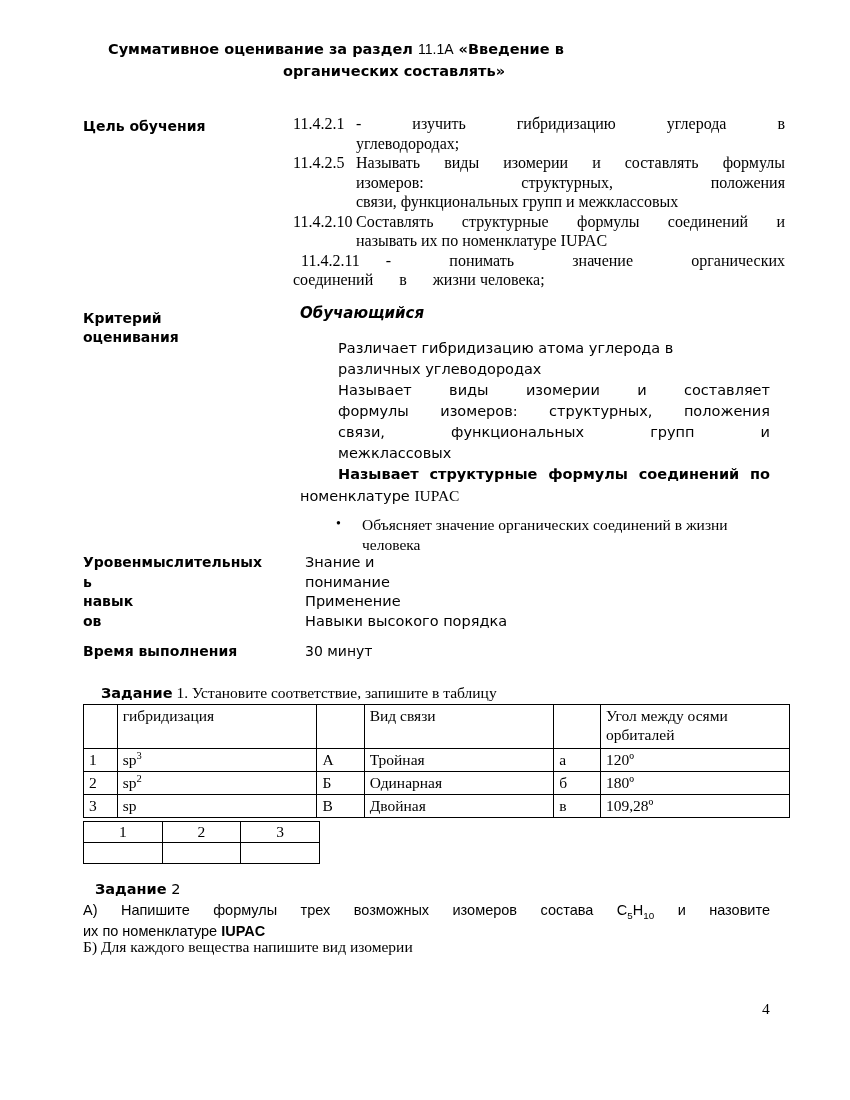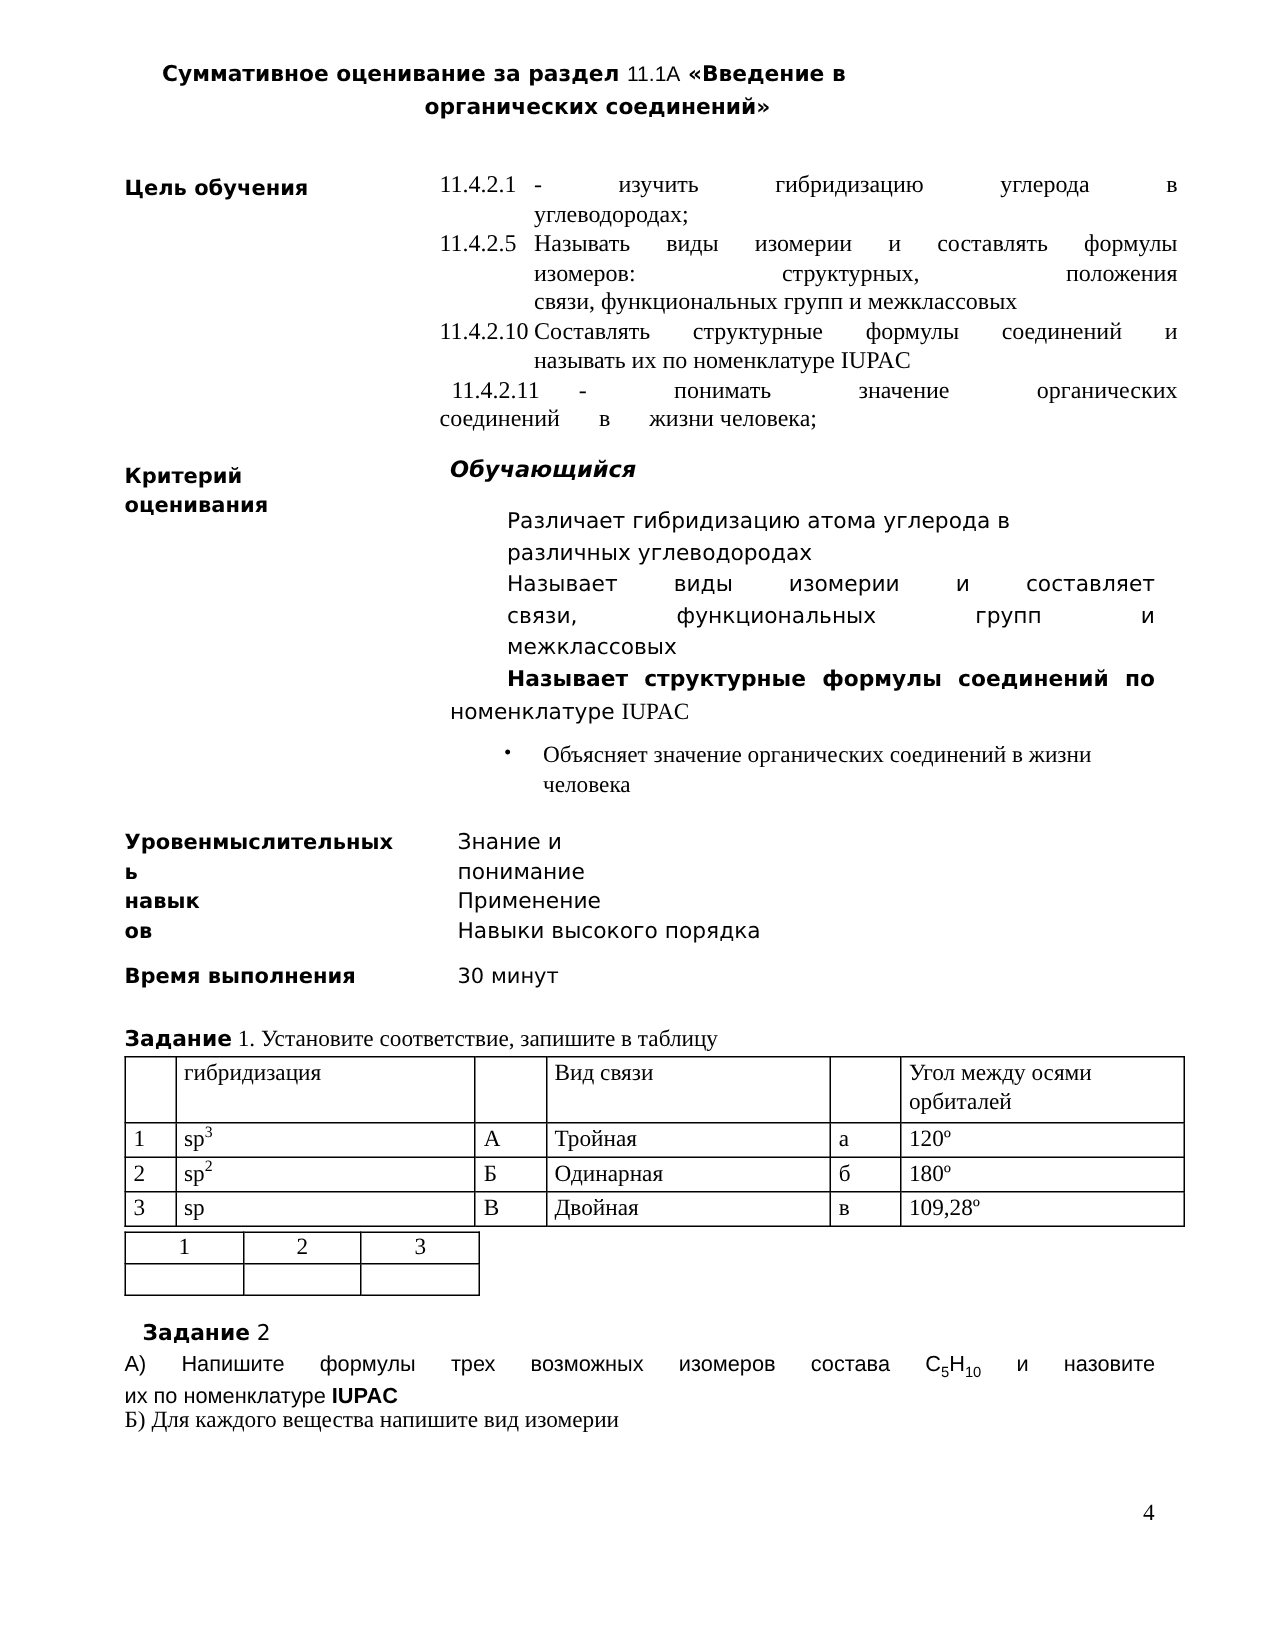--- a/index.html
+++ b/index.html
@@ -199,21 +199,21 @@
     position: absolute;
     left: 305px;
     top: 643px;
     font-family: "DejaVu Sans", sans-serif;
     font-size: 14px;
   }
 
   
   .task1-head {
     position: absolute;
-    left: 83px;
+    left: 101px;
     top: 684px;
     font-size: 14.5px;
     white-space: nowrap;
   }
   .task1-head .b {
     font-family: "DejaVu Sans", sans-serif;
     font-weight: bold;
   }
   .task1-head .s {
     font-family: "Liberation Serif", serif;
@@ -306,21 +306,21 @@
     font-size: 15.5px;
   }
 </style>
 </head>
 <body>
 
 <div class="page">
 
   <div class="doc-title">
     <span>Суммативное оценивание за раздел </span><span class="title-code">11.1A</span><span> «Введение в</span>
-    <span class="t-rest">органических соединений»</span>
+    <span class="t-rest">органических составлять»</span>
   </div>
 
   <div class="row-label" style="left:83px; top:117px;">Цель обучения</div>
 
   <div class="lo-block">
 
     <span class="lo-item">
       <span class="lo-code">11.4.2.1</span>
       <span class="lo-text">
         <span class="j">- изучить гибридизацию углерода в</span>
@@ -359,20 +359,21 @@
   <div class="crit-block">
     <span class="crit-head">Обучающийся</span>
 
     <span class="crit-para">
       <span class="l">Различает гибридизацию атома углерода в</span>
       <span class="l">различных углеводородах</span>
     </span>
 
     <span class="crit-para">
       <span class="j">Называет виды изомерии и составляет</span>
+      <span class="j">формулы изомеров: структурных, положения</span>
       <span class="j">связи, функциональных групп и</span>
       <span class="l">межклассовых</span>
     </span>
 
     <span class="crit-para2">
       <span class="ln1">Называет структурные формулы соединений по</span>
       <span class="ln2"><span class="sans">номенклатуре </span><span>IUPAC</span></span>
     </span>
 
     <span class="crit-bullet">

